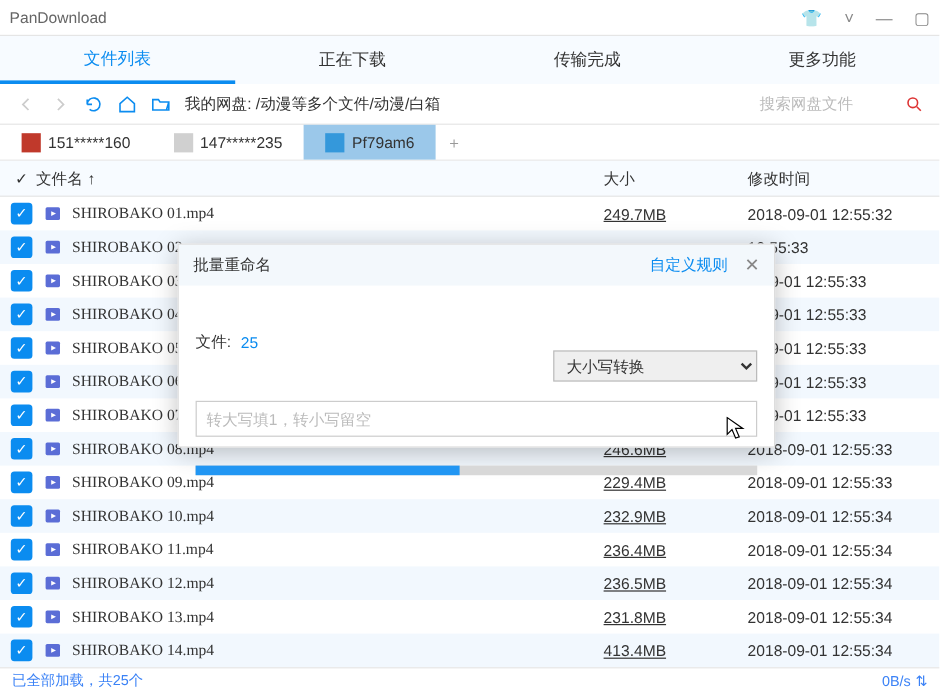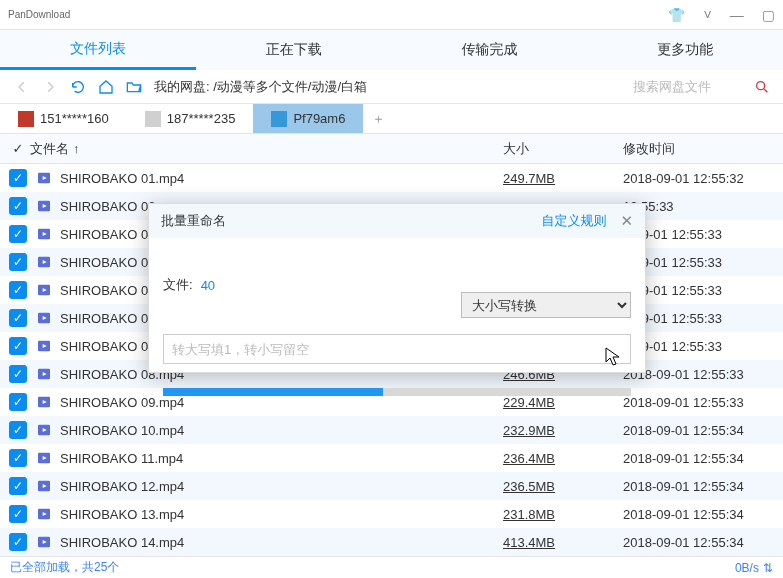--- a/index.html
+++ b/index.html
@@ -1,19 +1,19 @@
 <!DOCTYPE html>
 <html><head>
 <meta charset="utf-8">
 <style>
 * { margin: 0; padding: 0; box-sizing: border-box; font-family: "Microsoft YaHei", sans-serif; }
 body { width: 783px; height: 578px; background: #fff; overflow: hidden; position: relative; font-size: 13px; color: #333; }
 
 .titlebar { height: 30px; display: flex; align-items: center; padding: 0 8px; border-bottom: 1px solid #e5e5e5; }
-.titlebar .title { flex: 1; color: #666; font-size: 10px; }
+.titlebar .title { flex: 1; color: #666; font-size: 13px; }
 .titlebar .win-controls { display: flex; gap: 18px; color: #888; }
 .titlebar .win-controls span { cursor: pointer; font-size: 14px; }
 
 .tabs { height: 40px; display: flex; background: #f7fbff; text-align: right; }
 .tabs .tab { flex: 1; display: flex; align-items: center; justify-content: center; color: #333; font-size: 14px; cursor: pointer; }
 .tabs .tab.active { color: #0b8cf0; border-bottom: 3px solid #0b8cf0; }
 
 .toolbar { height: 34px; display: flex; align-items: center; padding: 0 8px; border-bottom: 1px solid #e5e5e5; background: #fff; }
 .toolbar .nav-btn { width: 28px; height: 28px; display: flex; align-items: center; justify-content: center; color: #0b8cf0; cursor: pointer; }
 .toolbar .nav-btn.disabled { color: #ccc; }
@@ -35,21 +35,21 @@
 .col-name { flex: 1; display:flex; align-items:center; gap:4px; }
 .col-size { width: 120px; }
 .col-date { width: 160px; }
 .header-row .col-name, .header-row .col-size, .header-row .col-date { color: #333; }
 
 .filelist { height: 392px; overflow: hidden; }
 .row { height: 28px; display: flex; align-items: center; padding-left: 6px; }
 .row:nth-child(even) { background: #f2f8fe; }
 .row .chk { width: 18px; height: 18px; border-radius: 3px; background: #0b8cf0; display:flex; align-items:center; justify-content:center; color:#fff; font-size:12px; }
 .row .ficon { width: 20px; margin: 0 6px 0 4px; display:flex; align-items:center; justify-content:center; color:#5b6dd6; }
-.row .fname { flex: 1; }
+.row .fname { flex: 1; font-family: Liberation Serif, serif; }
 .row .fsize { width: 120px; text-decoration: underline; }
 .row .fdate { width: 160px; }
 
 .statusbar { position:absolute; bottom:0; left:0; right:0; height: 22px; border-top: 1px solid #e5e5e5; display:flex; align-items:center; padding: 0 10px; color:#3b82f6; font-size:12px; background:#fff;}
 .statusbar .spacer { flex:1; }
 
 .modal { position: absolute; left: 148px; top: 203px; width: 498px; height: 170px; background: #fff; box-shadow: 0 4px 20px rgba(0,0,0,.25); border: 1px solid #ddd; }
 .modal .m-title { height: 34px; display:flex; align-items:center; padding: 0 12px; color:#333; background:#f3f8fc; }
 .modal .m-title .mt { flex:1; }
 .modal .m-title .rule { color:#0b8cf0; margin-right: 14px; cursor:pointer; }
@@ -133,21 +133,21 @@
     </div>
 </div>
 
 <div class="accounts">
   <div class="acct a0">
       <span class="av"></span>
       <span>151*****160</span>
     </div>
   <div class="acct a1">
       <span class="av"></span>
-      <span>187*****235</span>
+      <span>147*****235</span>
     </div>
   <div class="acct active">
       <span class="av"></span>
       <span>Pf79am6</span>
     </div>
   <div class="add">＋</div>
 </div>
 
 <div class="header-row">
   <div class="col-chk">
@@ -369,21 +369,21 @@
 
 <div class="modal">
   <div class="m-title">
     <span class="mt">批量重命名</span>
     <span class="rule">自定义规则</span>
     <span class="close">✕</span>
   </div>
   <div class="m-body">
     <div class="line1">
       <span class="lbl">文件:</span>
-      <span class="cnt">40</span>
+      <span class="cnt">25</span>
       <span class="sp"></span>
       <select><option>大小写转换</option></select>
     </div>
     <input class="inp" placeholder="转大写填1，转小写留空" style="">
     <div class="progress">
         <div class="bar" style="width: 47%;"></div>
       </div>
   </div>
 </div>
 

